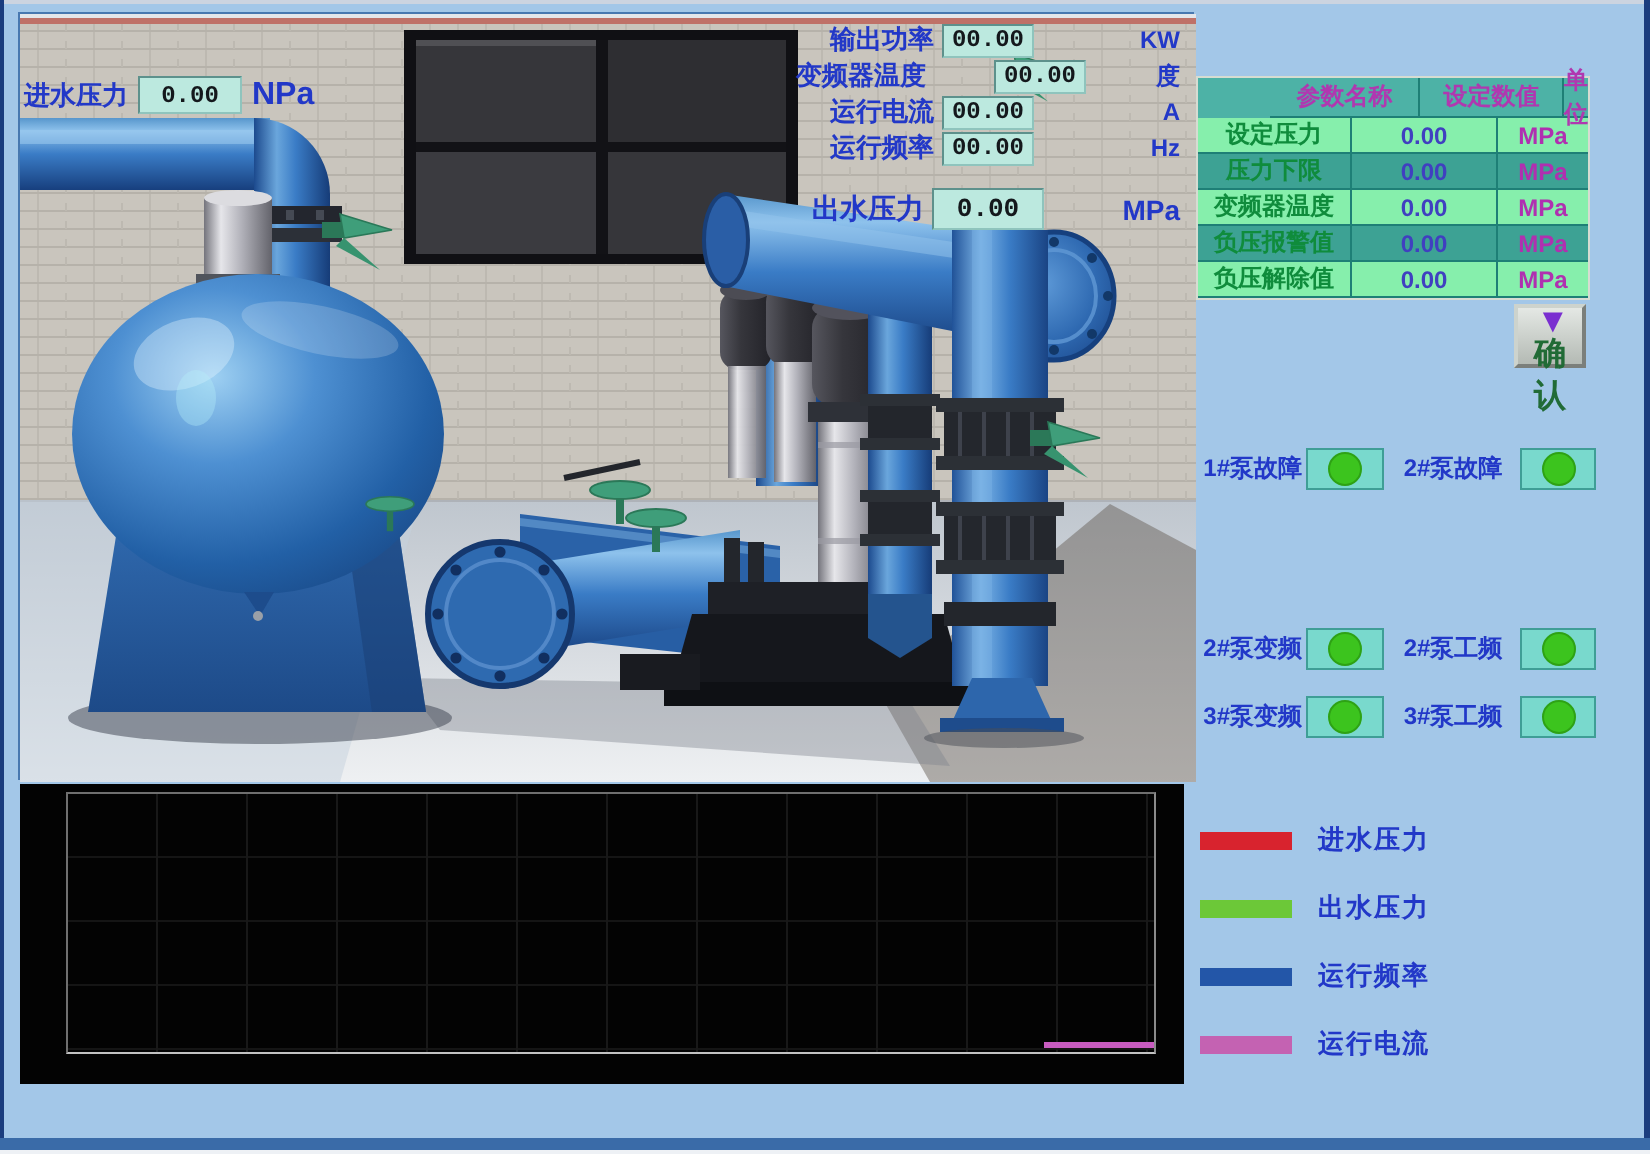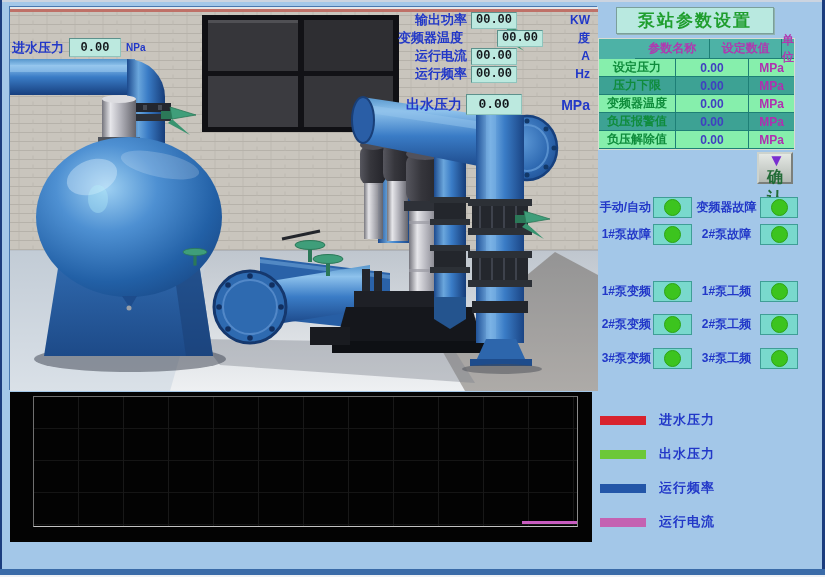--- a/index.html
+++ b/index.html
@@ -26,21 +26,21 @@
   .arrow-box span{color:#6a2fc8;font-size:13px;line-height:1;}
 
   .lbl-blue{color:#2238c8;font-weight:bold;}
   .val-box{background:#bce9df;border:1px solid #5d918c;border-right-color:#8fc4bd;border-bottom-color:#8fc4bd;
     color:#14181c;font-weight:bold;font-family:"Liberation Mono","DejaVu Sans Mono",monospace;
     display:flex;align-items:center;justify-content:center;}
 
   .inlet-row{left:12px;top:38px;display:flex;align-items:center;gap:5px;}
   .inlet-row .lbl-blue{font-size:13px;}
   .inlet-row .val-box{width:52px;height:19px;font-size:12px;}
-  .inlet-row .unit{font-size:10px;}
+  .inlet-row .unit{font-size:16px;}
 
   .readout-row{left:398px;width:196px;display:flex;align-items:center;}
   .readout-row .lbl-blue{flex:1;text-align:right;font-size:13px;margin-right:4px;white-space:nowrap;}
   .readout-row .val-box{width:46px;height:17px;font-size:12px;}
   .readout-row .unit{width:30px;margin-left:4px;font-size:12px;}
   .readout-row.big .val-box{width:56px;height:21px;font-size:13px;}
   .readout-row.big .lbl-blue{font-size:14px;}
 
   .panel-title{left:616px;top:7px;width:158px;height:27px;background:#b9e9e0;border:1px solid #7b9f9a;
     box-shadow:1px 1px 0 #8fb3ae;display:flex;align-items:center;justify-content:center;
@@ -352,21 +352,20 @@
     <span class="lbl-blue">运行频率</span>
     <span class="val-box">00.00</span>
     <span class="lbl-blue unit">Hz</span>
   </div>
   <div class="overlay readout-row big" style="top:94px;">
     <span class="lbl-blue">出水压力</span>
     <span class="val-box">0.00</span>
     <span class="lbl-blue unit">MPa</span>
   </div>
 
-  <div class="overlay panel-title">泵站参数设置</div>
 
   <div class="overlay param-table">
     <div class="pt-row hdr">
       <div class="pt-cell c1">参数名称</div>
       <div class="pt-cell c2">设定数值</div>
       <div class="pt-cell c3">单位</div>
     </div>
     <div class="pt-row odd">
       <div class="pt-cell c1 pname">设定压力</div>
       <div class="pt-cell c2 pval">0.00</div>
@@ -392,50 +391,30 @@
       <div class="pt-cell c2 pval">0.00</div>
       <div class="pt-cell c3 punit">MPa</div>
     </div>
   </div>
 
   <button class="confirm-btn">
     <span class="tri">▼</span>
     <span class="ctxt">确认</span>
   </button>
 
-  <div class="overlay status-row" style="top:196px;">
-    <span class="l1 lbl-blue">手动/自动</span>
-    <span class="lamp-box">
-        <span class="lamp"></span>
-      </span>
-    <span class="l2 lbl-blue">变频器故障</span>
-    <span class="lamp-box b2">
-        <span class="lamp"></span>
-      </span>
-  </div>
   <div class="overlay status-row" style="top:223px;">
     <span class="l1 lbl-blue">1#泵故障</span>
     <span class="lamp-box">
         <span class="lamp"></span>
       </span>
     <span class="l2 lbl-blue">2#泵故障</span>
     <span class="lamp-box b2">
         <span class="lamp"></span>
       </span>
   </div>
-  <div class="overlay status-row" style="top:280px;">
-    <span class="l1 lbl-blue">1#泵变频</span>
-    <span class="lamp-box">
-        <span class="lamp"></span>
-      </span>
-    <span class="l2 lbl-blue">1#泵工频</span>
-    <span class="lamp-box b2">
-        <span class="lamp"></span>
-      </span>
-  </div>
   <div class="overlay status-row" style="top:313px;">
     <span class="l1 lbl-blue">2#泵变频</span>
     <span class="lamp-box">
         <span class="lamp"></span>
       </span>
     <span class="l2 lbl-blue">2#泵工频</span>
     <span class="lamp-box b2">
         <span class="lamp"></span>
       </span>
   </div>

